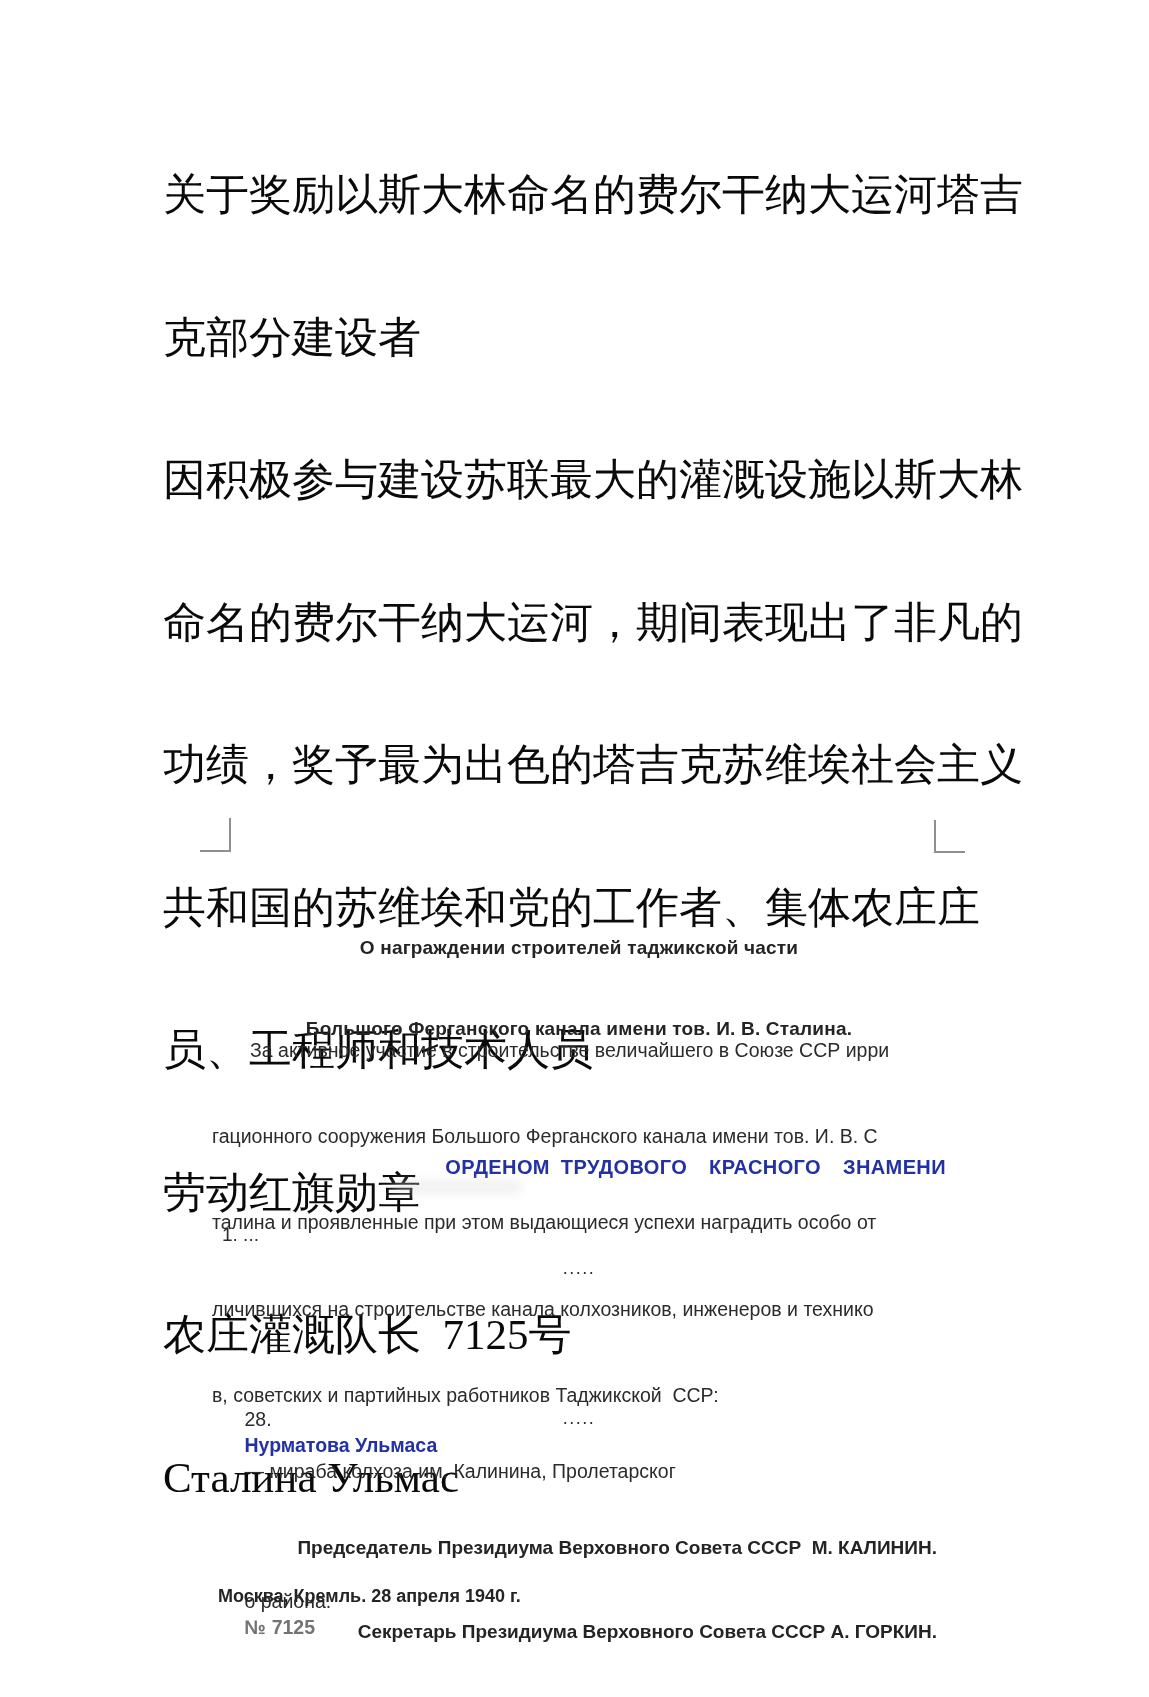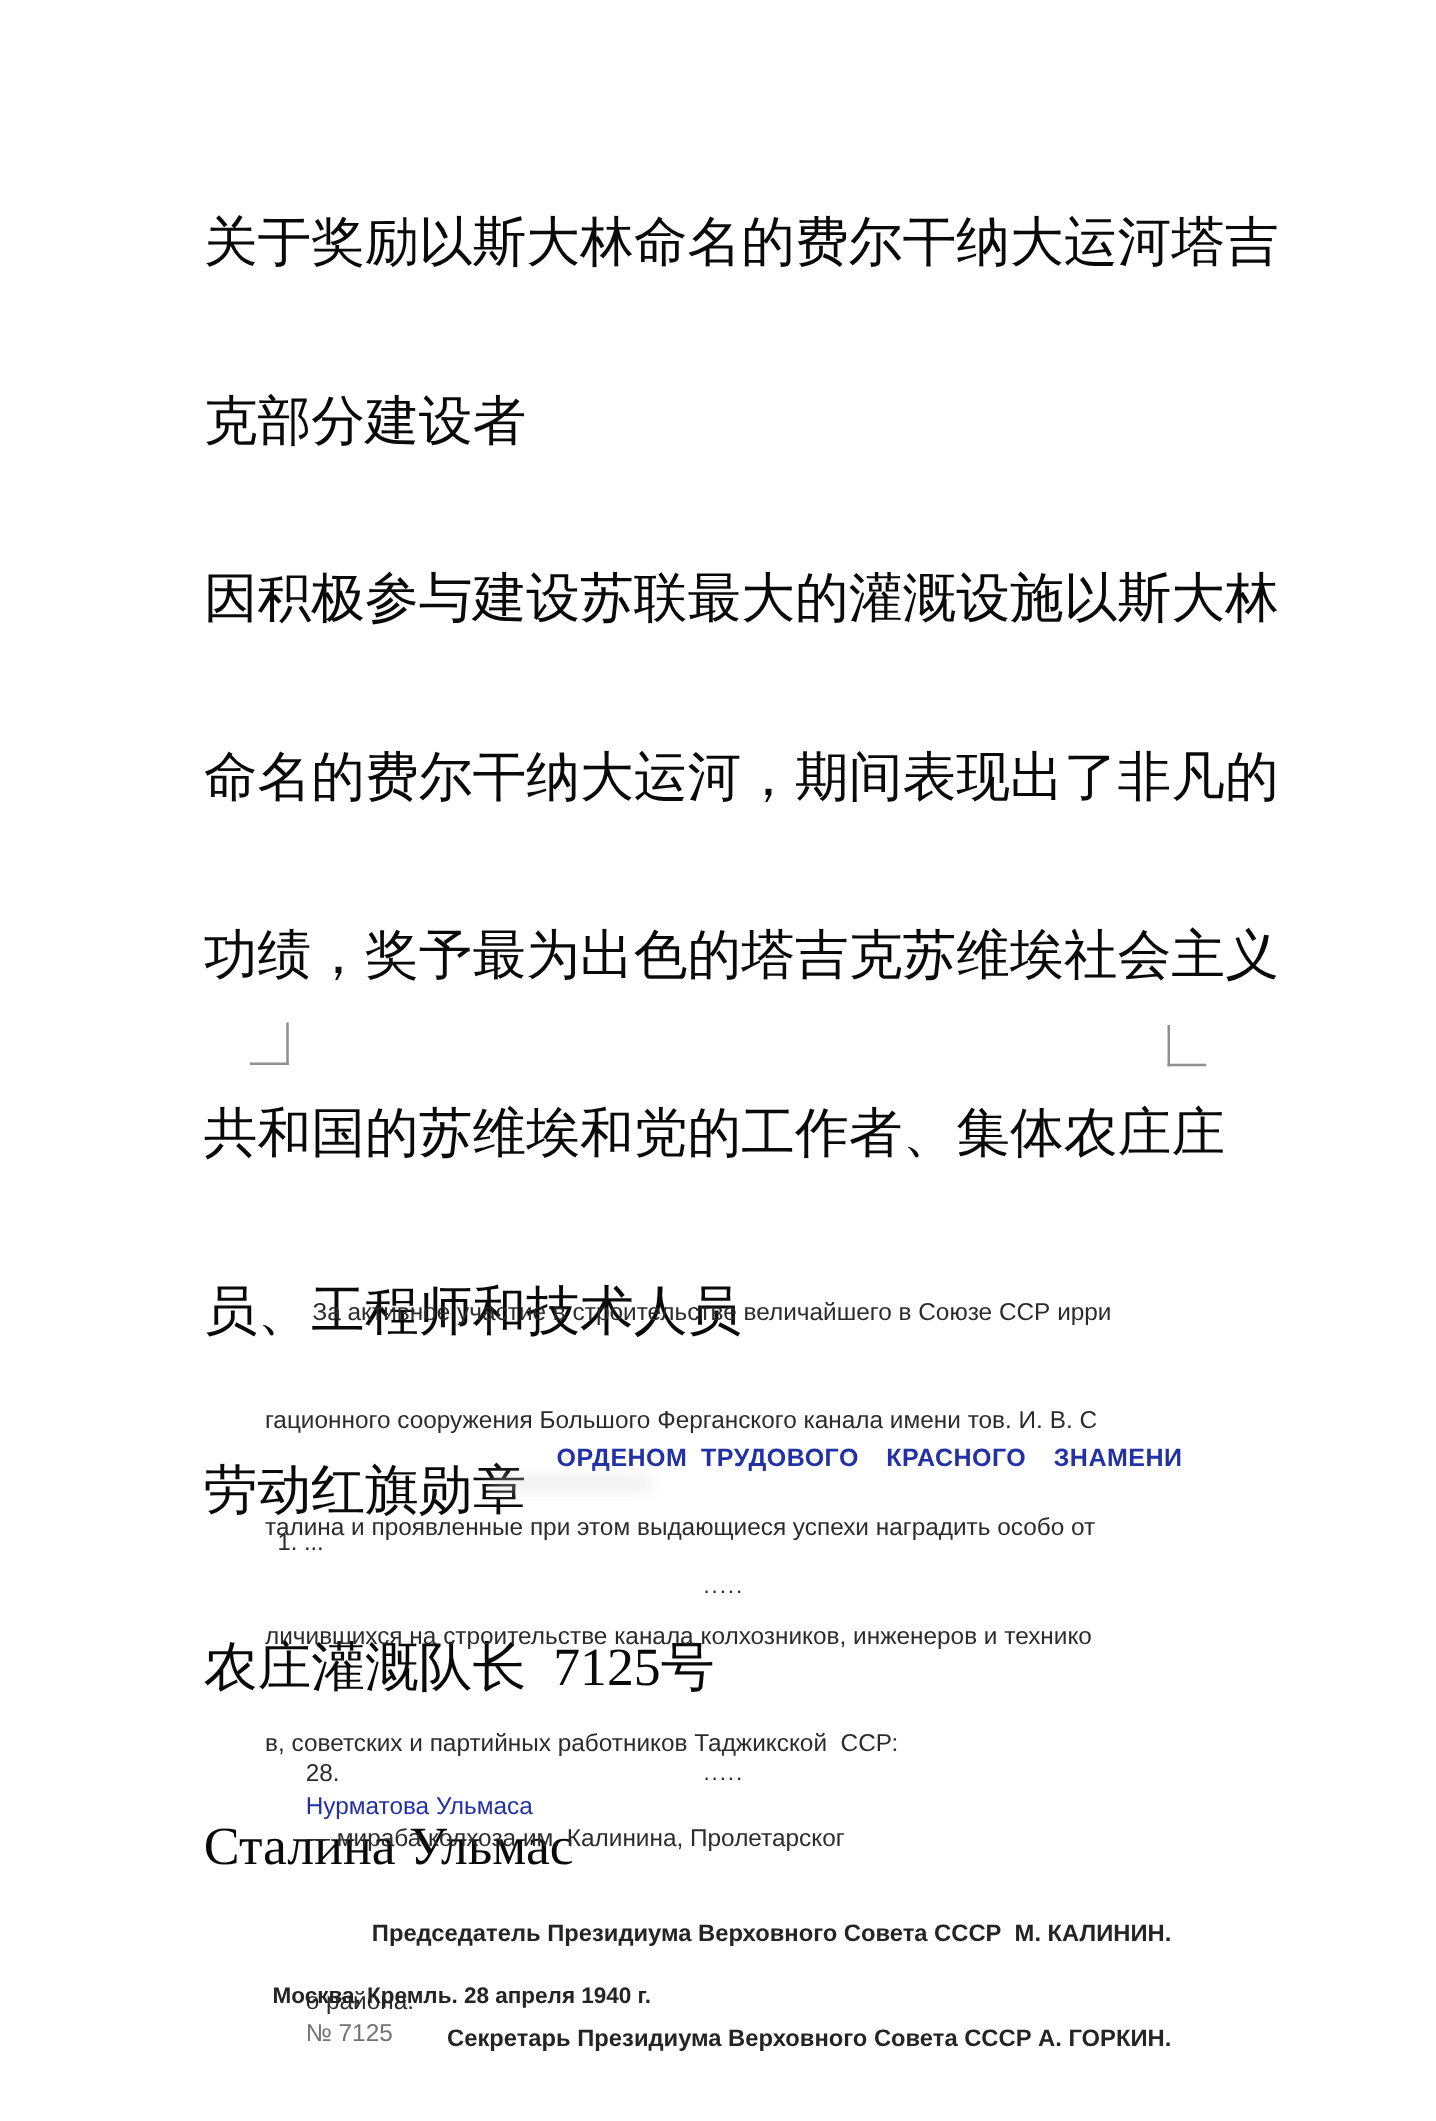--- a/index.html
+++ b/index.html
@@ -57,21 +57,21 @@
   .dots-1 { top:378px; }
   .dots-2 { top:528px; }
 
   .entry-28 {
     position:absolute; top:448px; left:0; width:100%;
     font-size:19.5px; line-height:26px; color:#2b2b2b; white-space:pre;
   }
   .entry-28 .num  { margin-right:9px; }
   .entry-28 .plain-tail { margin-right:6px; }
 
-  .blue-bold { font-weight:normal;margin-top:30px; }
+  .blue-bold { font-weight:bold;margin-top:30px; }
 
   .signatures {
     position:absolute; top:598px; left:0; width:725px;
     text-align:right; font-weight:bold; font-size:19px; line-height:28px;
     color:#242424; white-space:pre;
   }
 
   .place-date {
     position:absolute; top:706px; left:6px;
     font-weight:bold; font-size:18px; color:#242424; white-space:pre;
@@ -94,20 +94,24 @@
   
   
   
 </div>
 
 <div class="crop-mark mark-left"></div>
 <div class="crop-mark mark-right"></div>
 
 <div class="doc">
 
+  <div class="doc-title">
+    <div>О награждении строителей таджикской части</div>
+    <div>Большого Ферганского канала имени тов. И. В. Сталина.</div>
+  </div>
 
   <div class="doc-para">
     <div class="indent">За активное участие в строительстве величайшего в Союзе ССР ирри</div>
     <div>гационного сооружения Большого Ферганского канала имени тов. И. В. С</div>
     <div>талина и проявленные при этом выдающиеся успехи наградить особо от</div>
     <div>личившихся на строительстве канала колхозников, инженеров и технико</div>
     <div>в, советских и партийных работников Таджикской  ССР:</div>
   </div>
 
   <div class="award-heading blue-text" style="color: rgb(34, 49, 163); text-align: right;">ОРДЕНОМ ТРУДОВОГО  КРАСНОГО  ЗНАМЕНИ</div>

